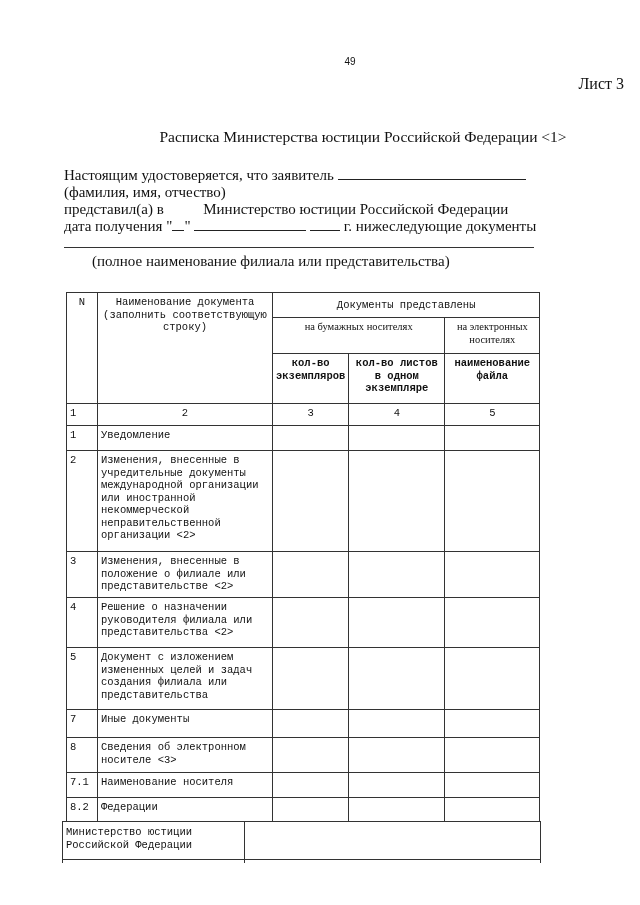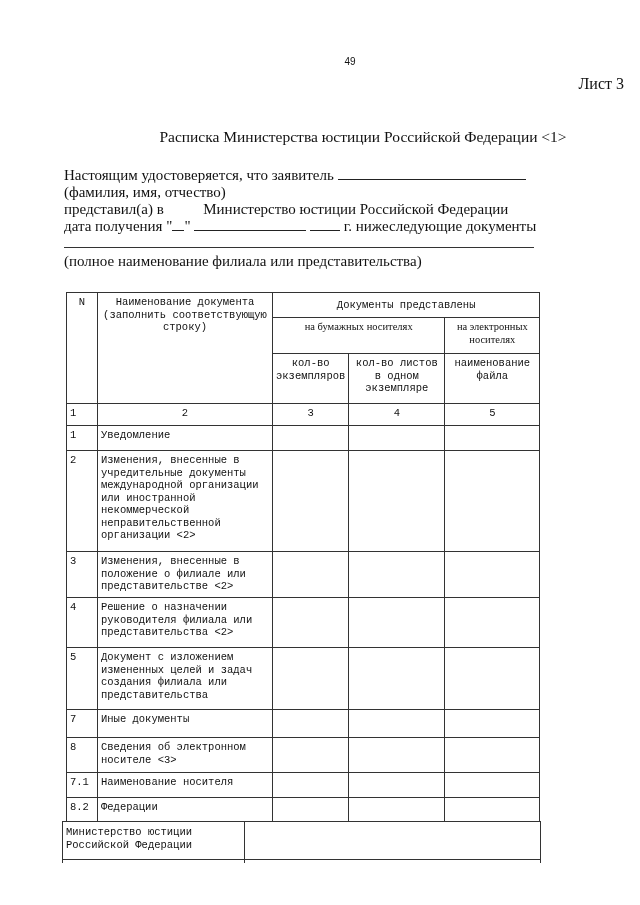--- a/index.html
+++ b/index.html
@@ -35,41 +35,41 @@
   <span style="display:inline-block;width:32px;"></span>
   <span>Министерство юстиции Российской Федерации</span>
 </div>
 <div class="abs serif line" style="top:218px;">
   <span>дата получения "</span><span class="blank" style="width:12px;"></span><span>"</span>
   <span class="blank" style="width:112px;"></span>
   <span class="blank" style="width:30px;"></span>
   <span>г. нижеследующие документы</span>
 </div>
 <div class="abs" style="left:64px; top:247px; width:470px; border-bottom:1px solid #333;"></div>
-<div class="abs serif line" style="top:253px;">(полное наименование филиала или представительства)</div>
+<div class="abs serif line" style="top:253px;margin-left:28px;">(полное наименование филиала или представительства)</div>
 
 <table class="main">
   <colgroup>
     <col style="width:31px">
       <col style="width:175px">
       <col style="width:76px">
       <col style="width:96px">
       <col style="width:95px">
   </colgroup>
   <tbody>
       <tr style="height:25px;">
     <td rowspan="3" class="c">N</td>
     <td rowspan="3" class="c">Наименование документа (заполнить соответствующую строку)</td>
     <td colspan="3" class="c" style="vertical-align:middle;">Документы представлены</td>
   </tr>
   <tr style="height:36px;font-family:Liberation Serif, serif;">
     <td colspan="2" class="c">на бумажных носителях</td>
     <td class="c">на электронных носителях</td>
   </tr>
-  <tr style="height:50px;">
+  <tr style="height:50px;font-weight:bold;">
     <td class="c">кол-во экземпляров</td>
     <td class="c">кол-во листов в одном экземпляре</td>
     <td class="c">наименование файла</td>
   </tr>
   <tr style="height:22px;">
     <td>1</td>
     <td class="c">2</td>
     <td class="c">3</td>
     <td class="c">4</td>
     <td class="c">5</td>

